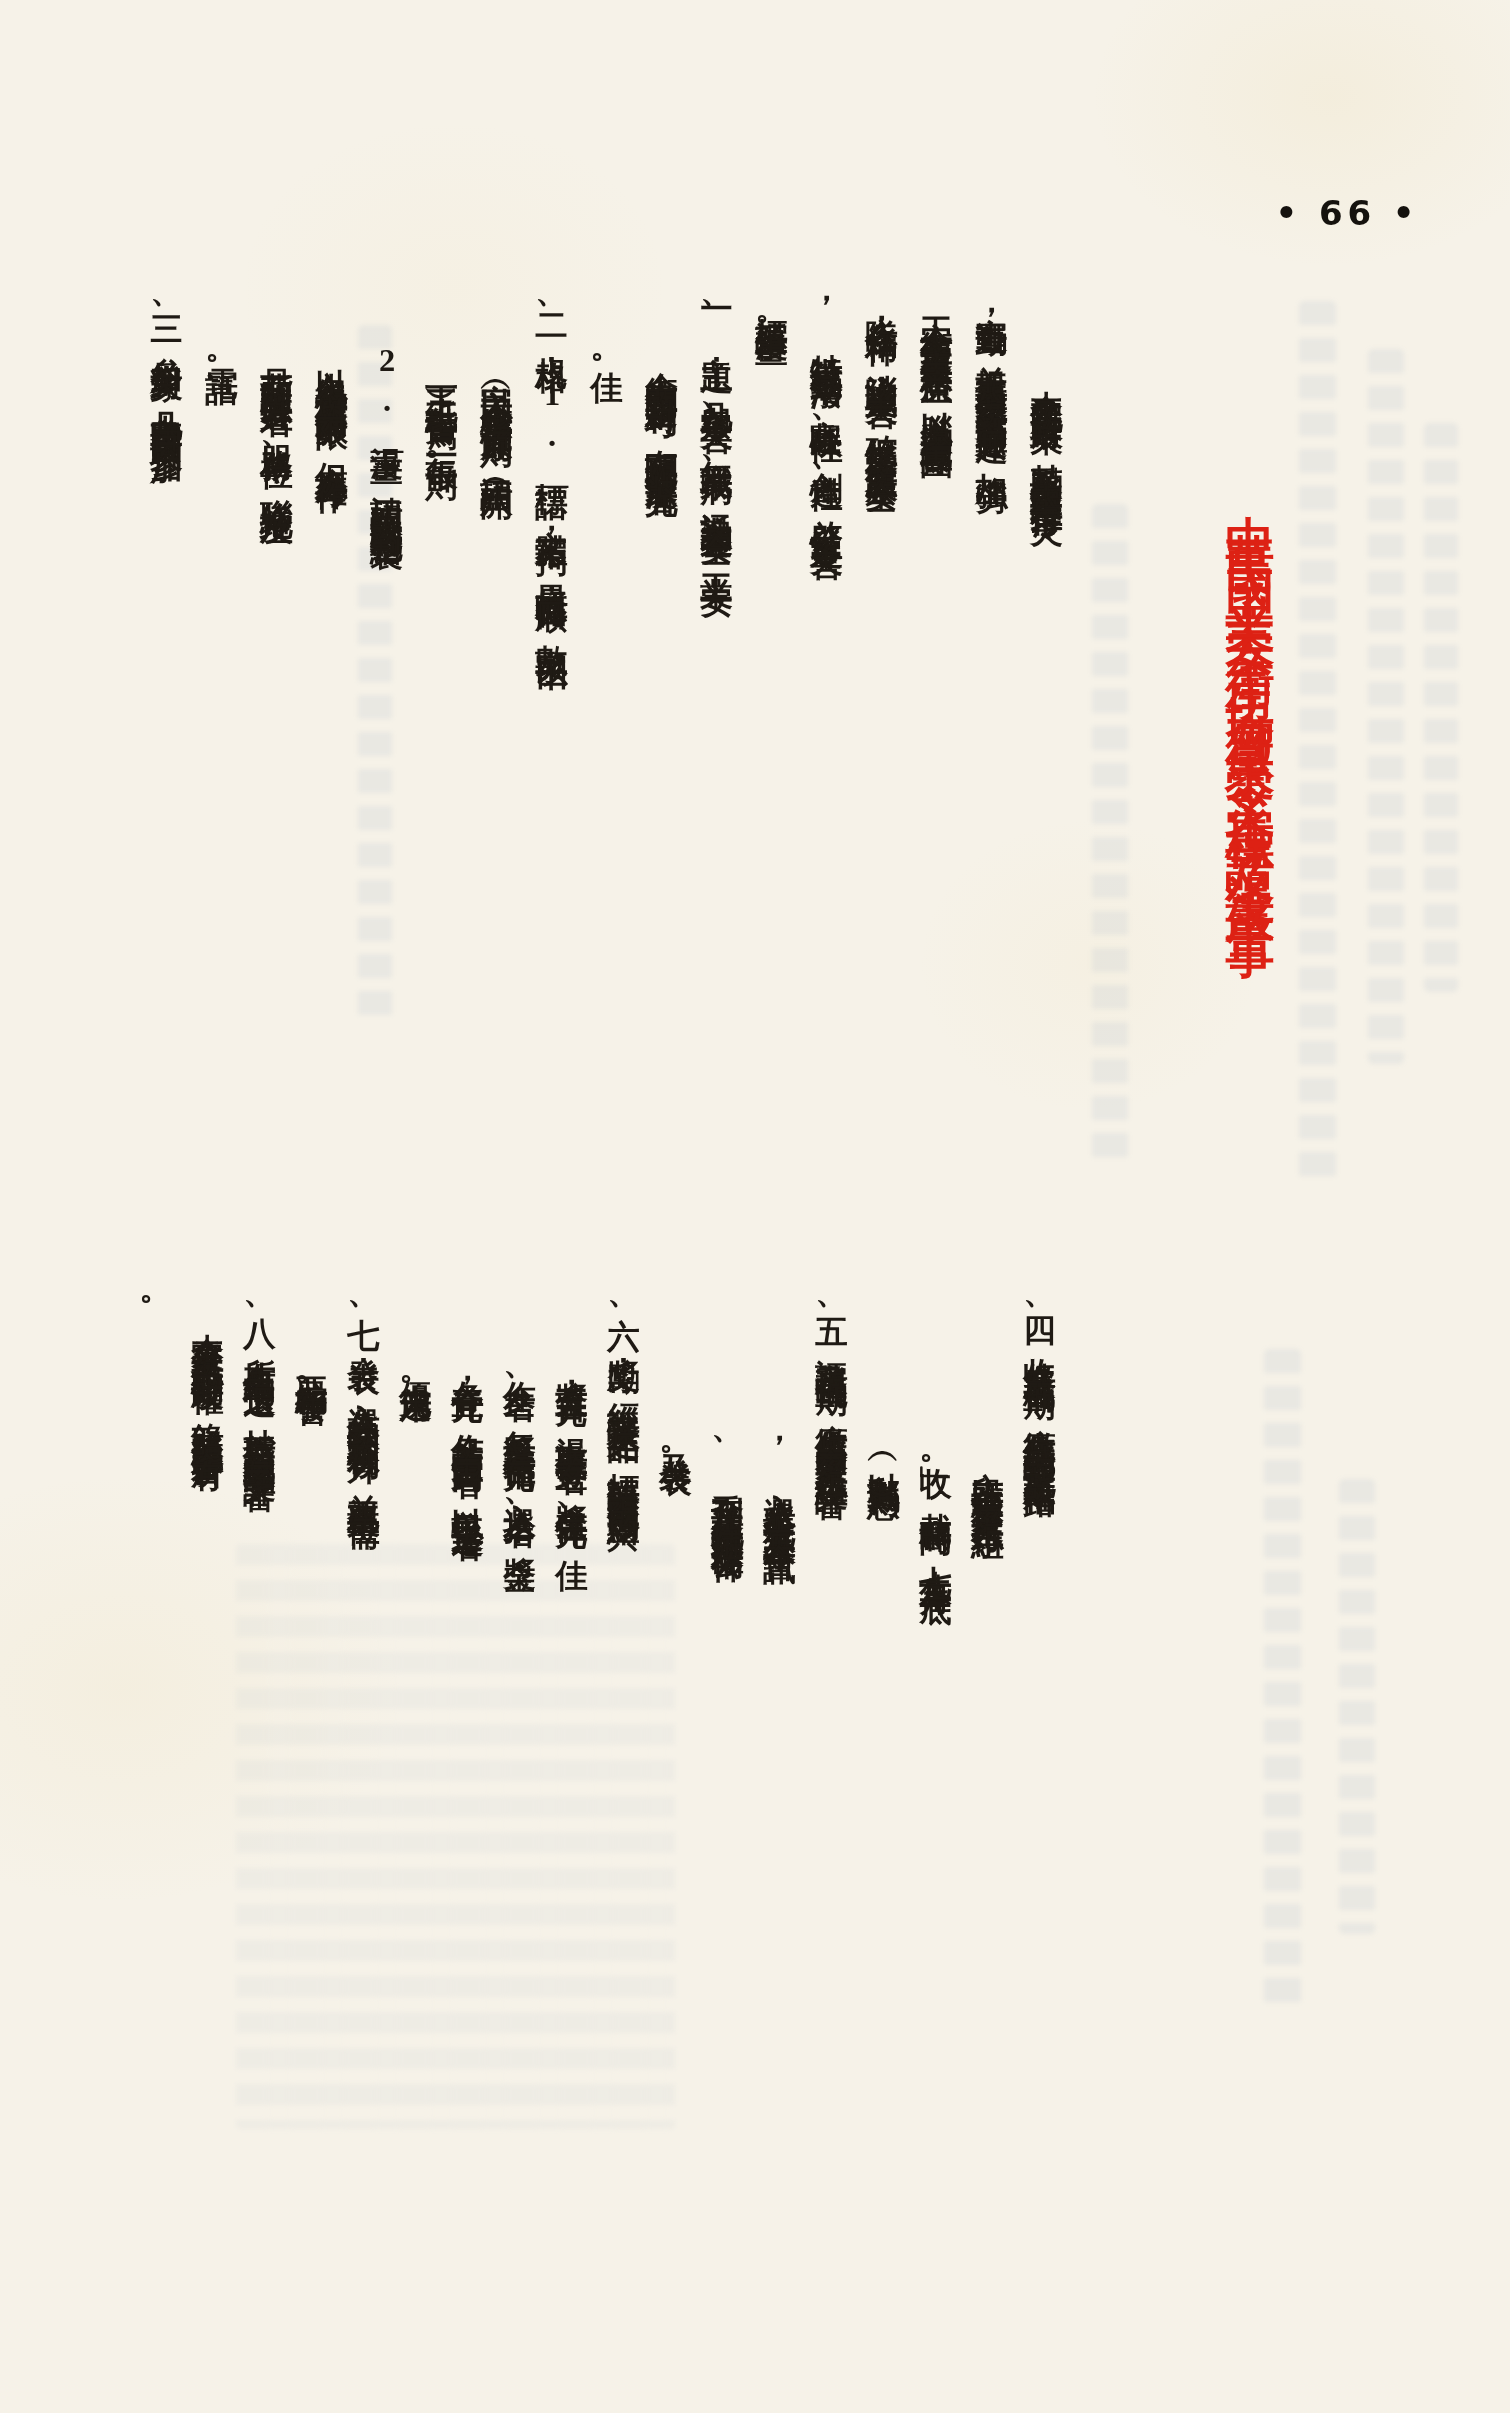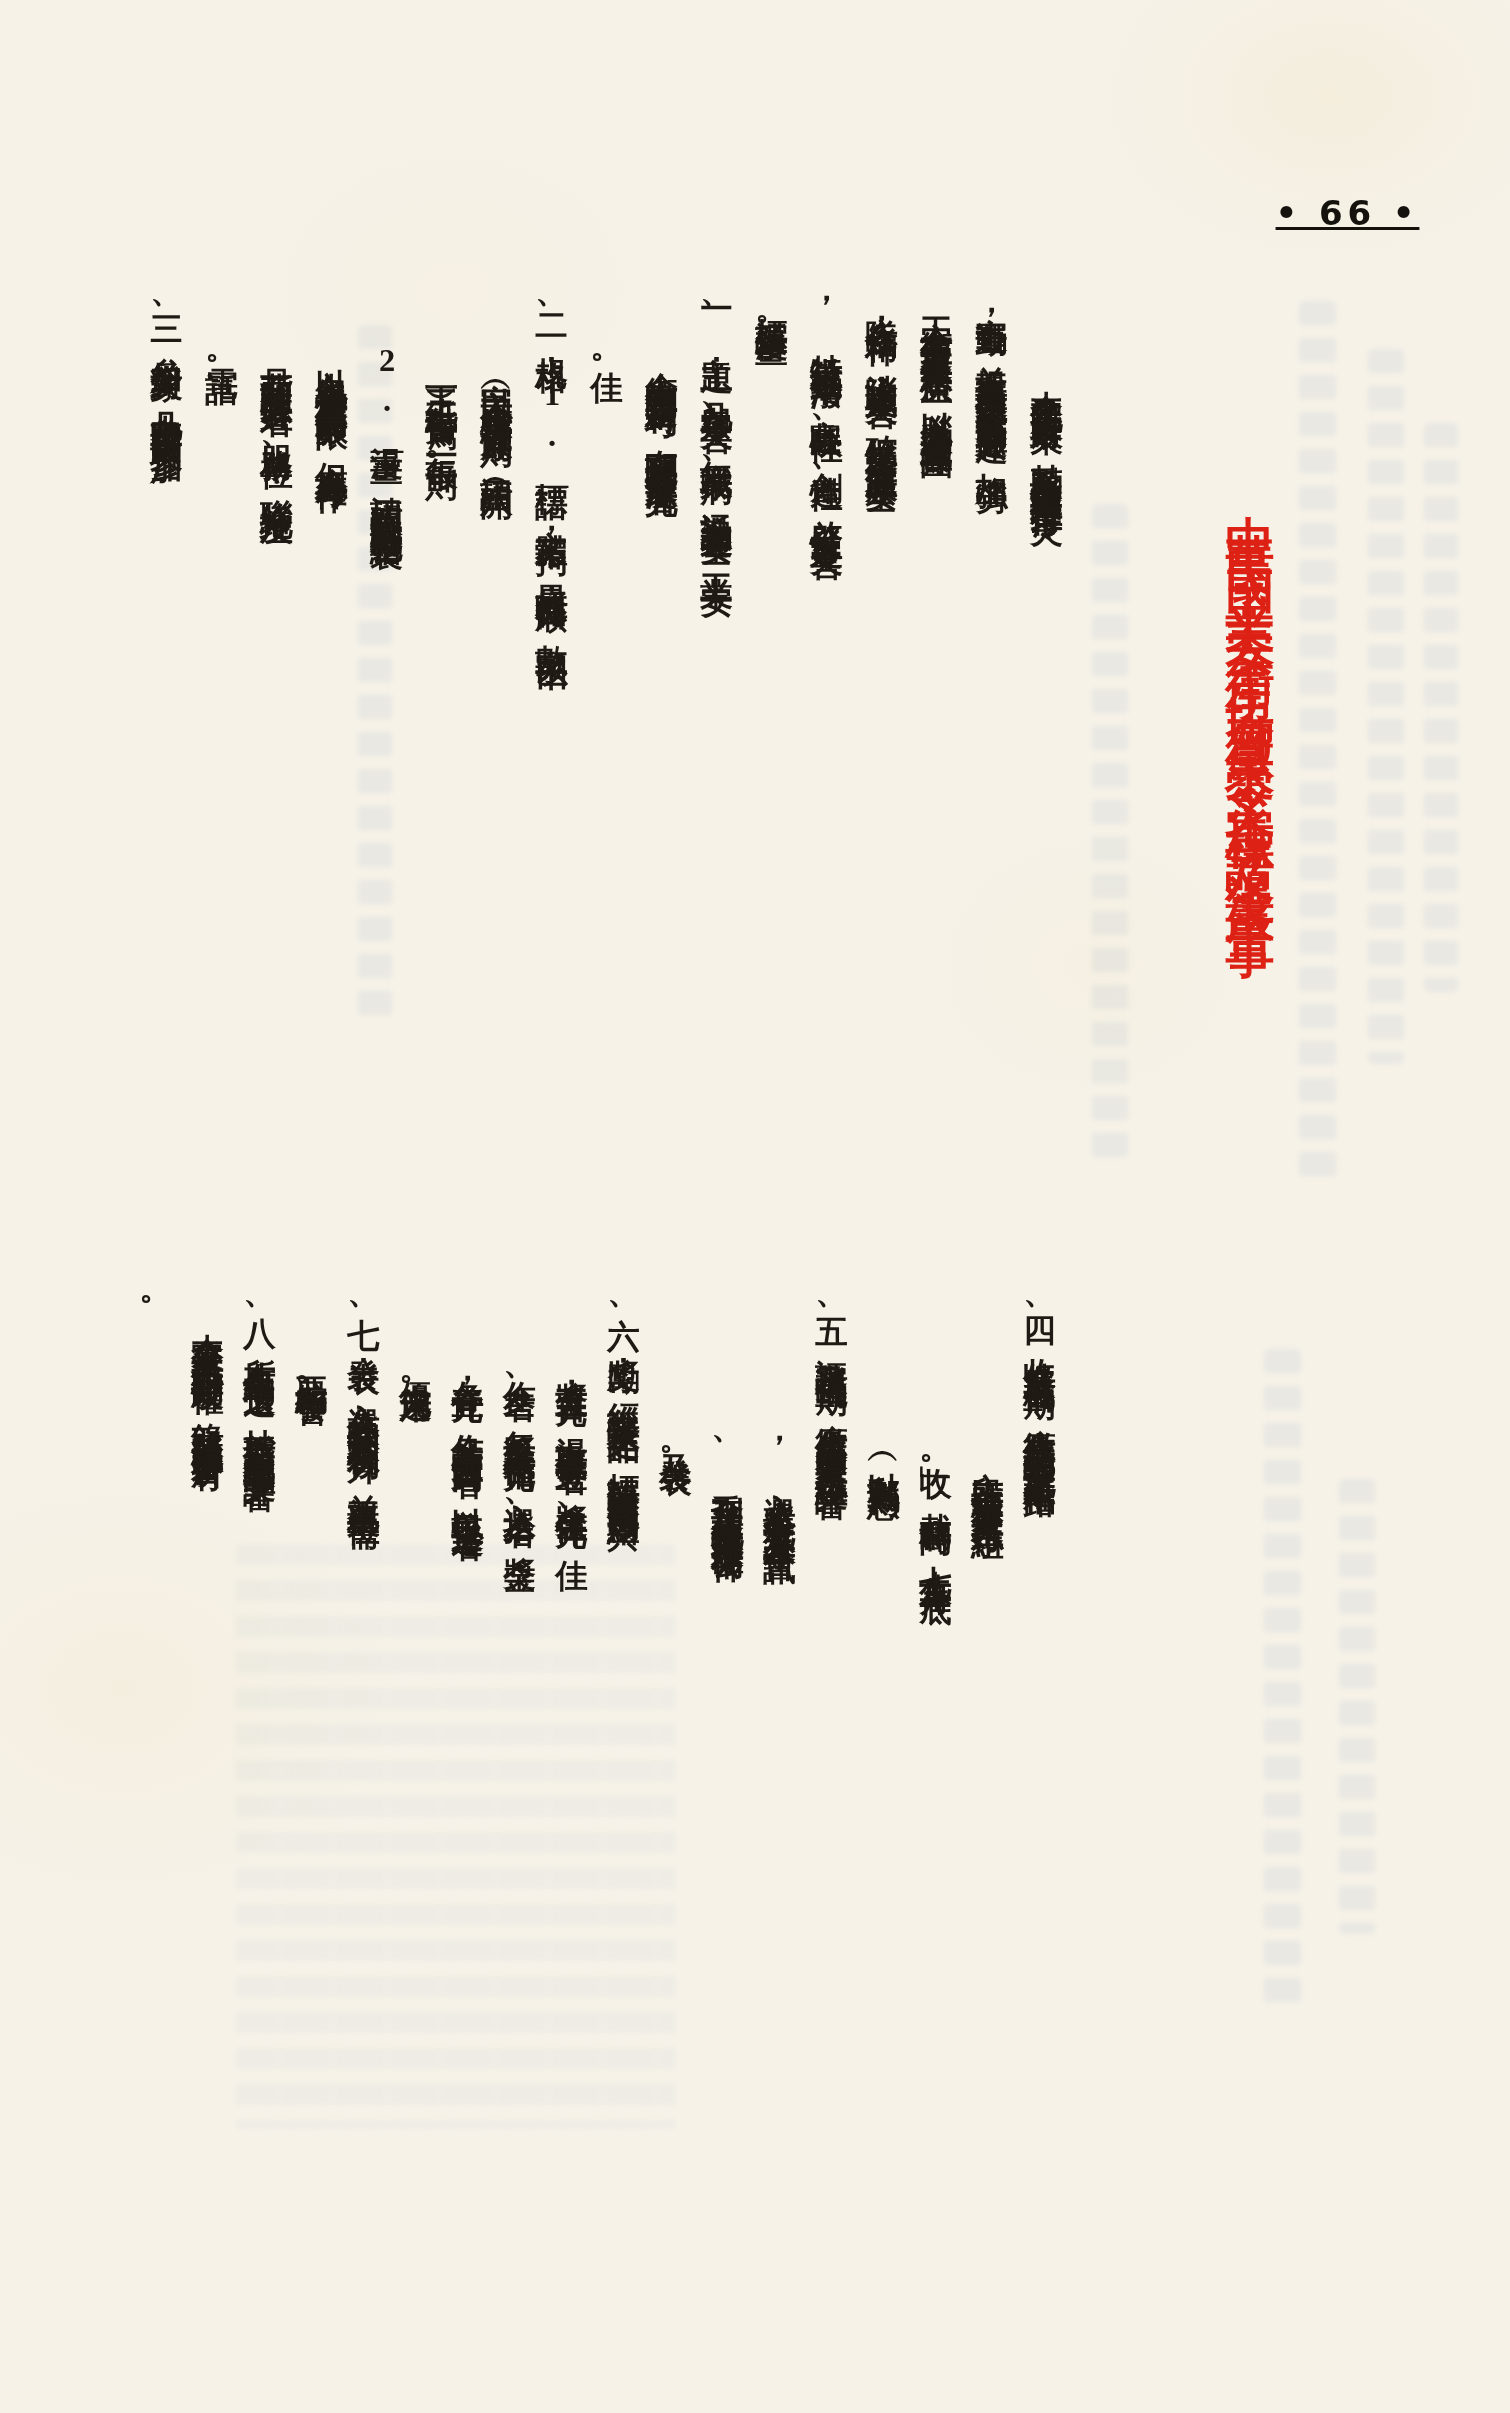--- a/index.html
+++ b/index.html
@@ -34,21 +34,21 @@
   .ghost.wash{
     background:repeating-linear-gradient(180deg, var(--ghost) 0 21px, rgba(0,0,0,0) 21px 36px),
                repeating-linear-gradient(90deg, rgba(0,0,0,0) 0 32.5px, rgba(246,242,232,0.9) 32.5px 54px);
     opacity:.30;
   }
   .page-number{
     position:absolute;left:1266px;top:193px;width:163px;
     text-align:center;
     font-family:"DejaVu Sans","Liberation Sans",sans-serif;
     font-weight:700;font-size:34px;color:#15120e;
-    letter-spacing:4.9px;white-space:nowrap;text-decoration:underline;
+    letter-spacing:4.9px;white-space:nowrap;
   }
   .notice-title{
     position:absolute;left:1221px;top:476px;
     writing-mode:vertical-rl;text-orientation:upright;
     font-size:49px;line-height:59px;letter-spacing:18px;
     font-weight:700;color:var(--red);
     white-space:nowrap;
   }
   .vblock{
     position:absolute;

